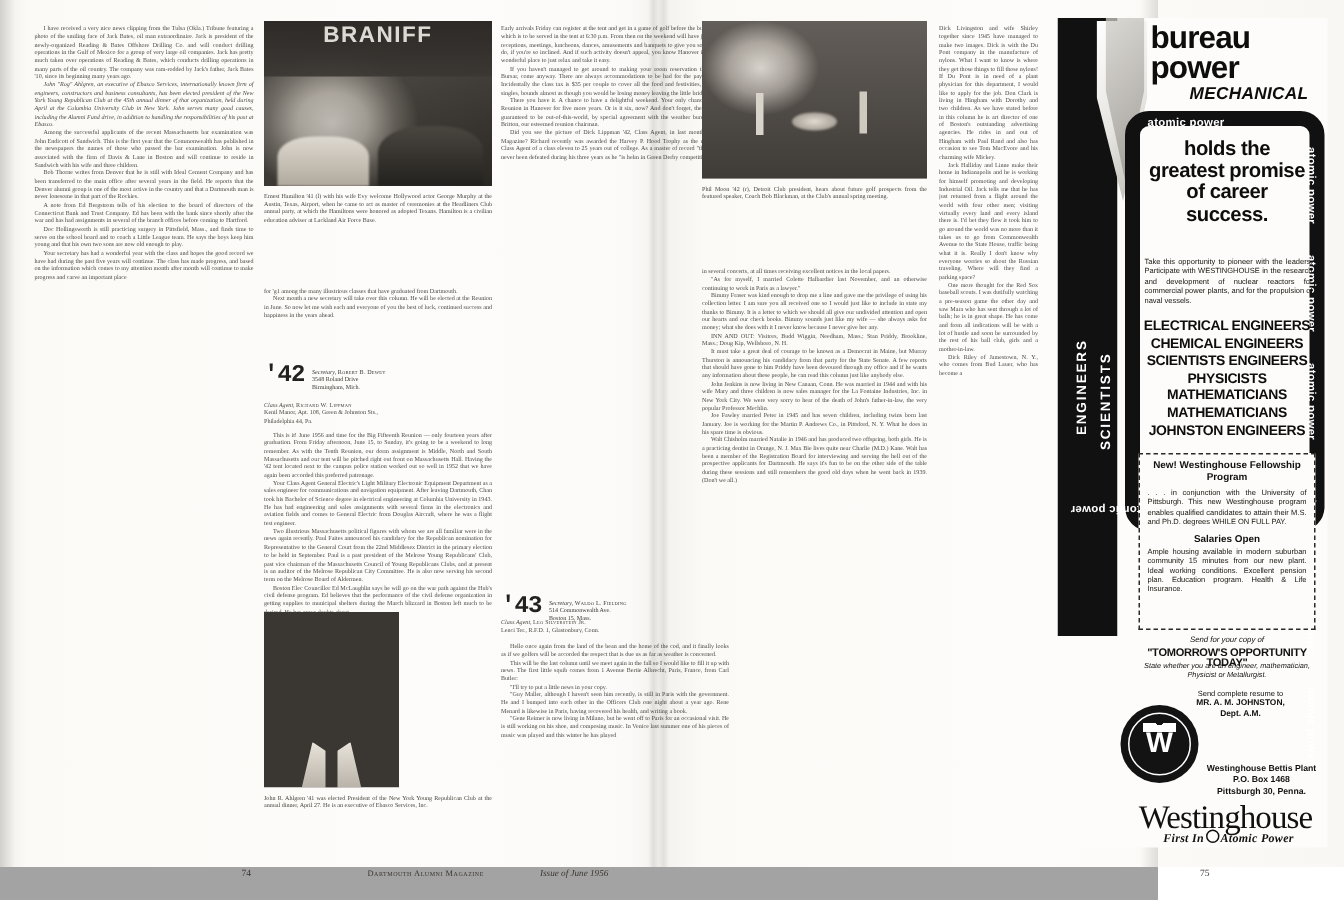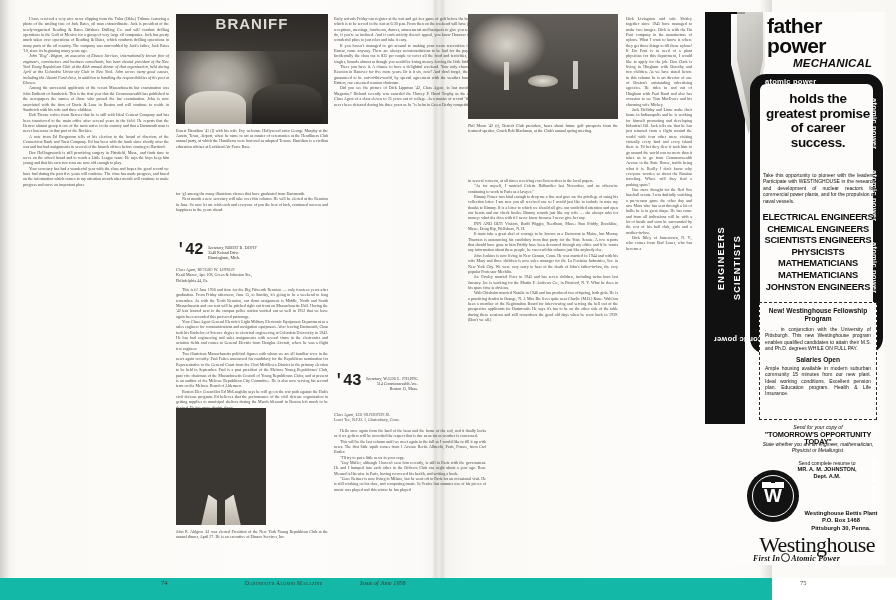--- a/index.html
+++ b/index.html
@@ -4,21 +4,21 @@
 <style>
   html,body{margin:0;padding:0;}
   body{
     width:896px;height:600px;overflow:hidden;
     background:#ffffff;
     font-family:"Liberation Serif", serif;
     color:#2b2b2b;
   }
   #page{
     position:relative;width:772px;height:600px;
-    background:#14b8a6;
+    background:#a3a3a3;
   }
   
   .sheet{
     position:absolute;left:0;top:0;width:896px;height:578px;
     background:
       linear-gradient(to right,#efeeea 0px,#fbfaf7 18px,#fdfcfa 300px,#fbfaf8 420px,#f4f3ef 436px,#f3f2ee 442px,#fbfaf7 470px,#fdfcfa 700px,#f8f7f3 896px);
   }
   .gutter{
     position:absolute;top:0;left:432px;width:14px;height:578px;
     background:linear-gradient(to right,rgba(120,115,105,0.00),rgba(120,115,105,0.16),rgba(120,115,105,0.05),rgba(120,115,105,0.14),rgba(120,115,105,0.00));
@@ -214,21 +214,21 @@
   .ad-plant{
     position:absolute;left:100px;top:498px;width:80px;text-align:center;
     font-weight:bold;font-size:5.8px;line-height:7.4px;color:#111;
   }
   .ad-logo{
     position:absolute;left:48px;top:520px;width:136px;text-align:center;
     font-family:"Liberation Serif",serif;font-weight:normal;font-size:22px;
     letter-spacing:-.6px;color:#111;
   }
   .ad-tag{
-    position:absolute;left:52px;top:541px;width:132px;
+    position:absolute;left:52px;top:541px;width:132px;text-align:center;
     font-family:"Liberation Serif",serif;font-style:italic;font-weight:bold;
     font-size:8px;color:#111;letter-spacing:.2px;
   }
   .ad-tag .o{display:inline-block;width:7px;height:7px;border:1.2px solid #111;border-radius:50%;vertical-align:-1px;margin:0 1px;}
 
   
   .foot{position:absolute;bottom:14px;font-size:5.4px;color:#3a3631;}
   .foot.pgL{left:161px;font-size:6.4px;}
   .foot.pgR{left:800px;font-size:6.4px;}
   .foot.magname{left:245px;font-variant:small-caps;letter-spacing:.35px;font-size:5.6px;}
@@ -313,21 +313,21 @@
     <div class="ph-in">
       <div class="tie"></div>
       <div class="tie2"></div>
       <div class="hands"></div>
     </div>
   </div>
   <div class="cap scanblur" style="left:468px;top:123px;width:150px;">
     <span>Phil Moon '42 (r), Detroit Club president, hears about future golf prospects from the featured speaker, Coach Bob Blackman, at the Club's annual spring meeting.</span>
   </div>
 
-  <div class="classhead" style="left:334px;top:373px;width:152px;text-align:right;">
+  <div class="classhead" style="left:334px;top:396px;width:152px;">
     <div class="yr">'43</div>
     <div class="meta">
       <div><span class="it">Secretary,</span>
            <span class="sc">Waldo L. Fielding</span></div>
       <div>514 Commonwealth Ave.</div>
       <div>Boston 15, Mass.</div>
     </div>
   </div>
   <div class="col scanblur" style="left:334px;top:412px;width:152px;">
     <div><span class="it">Class Agent,</span>
@@ -366,21 +366,21 @@
   <div id="ad">
 
     <div class="adbar">
       <span class="vt" style="left:11px;top:278px;">ENGINEERS</span>
       <span class="vt" style="left:27px;top:288px;">SCIENTISTS</span>
     </div>
     <div class="arrowwhite"></div>
     <div class="arrowgray"></div>
 
     <div class="ad-atomic">
-      <div>father</div>
+      <div>bureau</div>
       <div>power</div>
     </div>
     <div class="ad-dev">MECHANICAL</div>
 
     <div class="adframe"></div>
     <span class="apx ap-top">atomic power</span>
     <span class="apx ap-bot">atomic power</span>
     <span class="apx ap-r1">atomic power</span>
     <span class="apx ap-r2">atomic power</span>
     <span class="apx ap-r3">atomic power</span>

